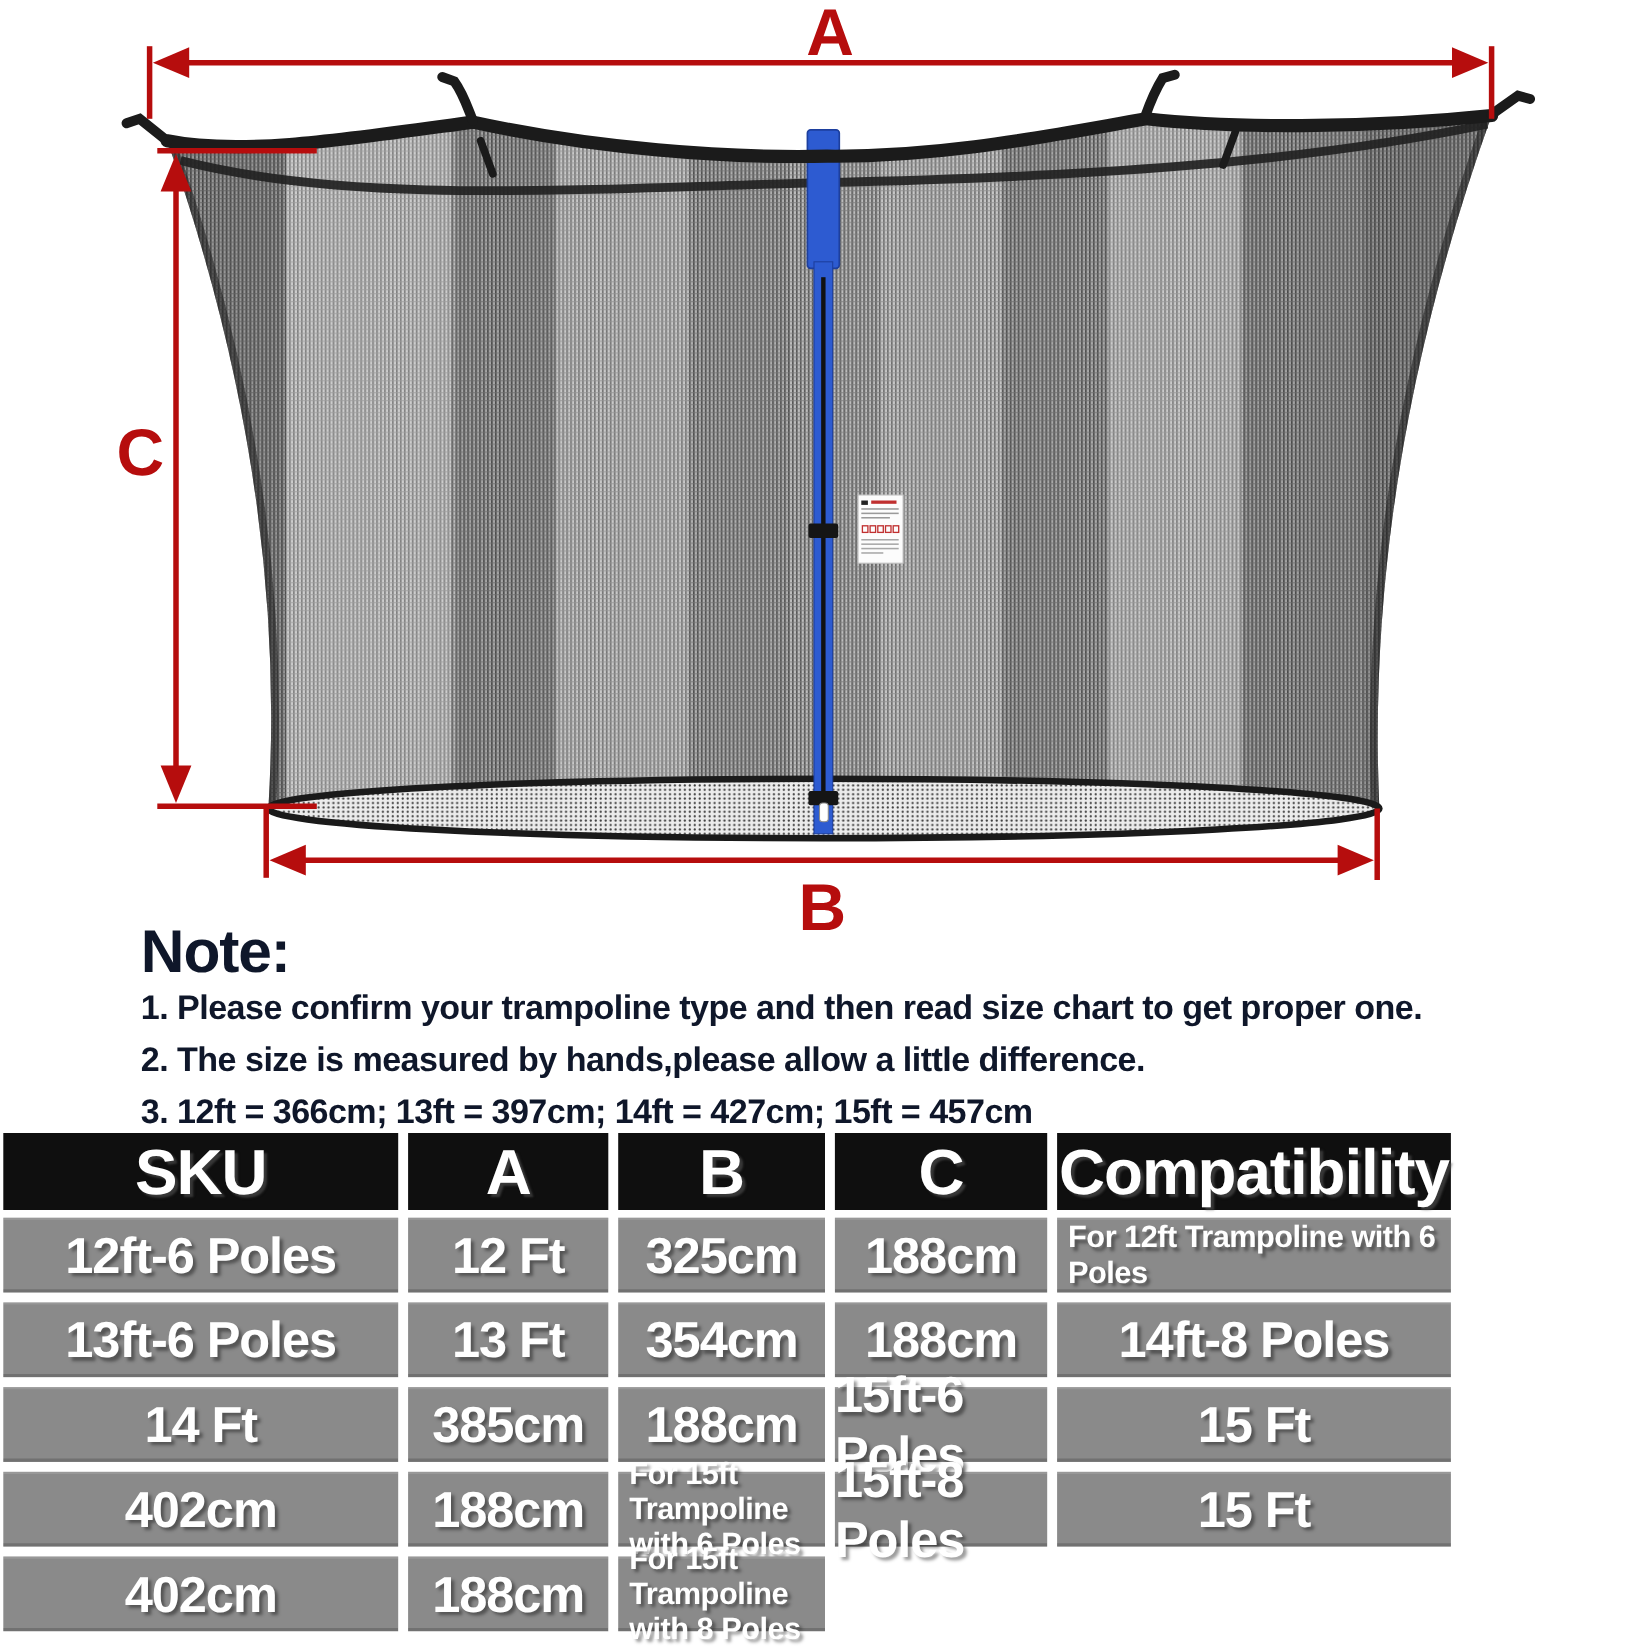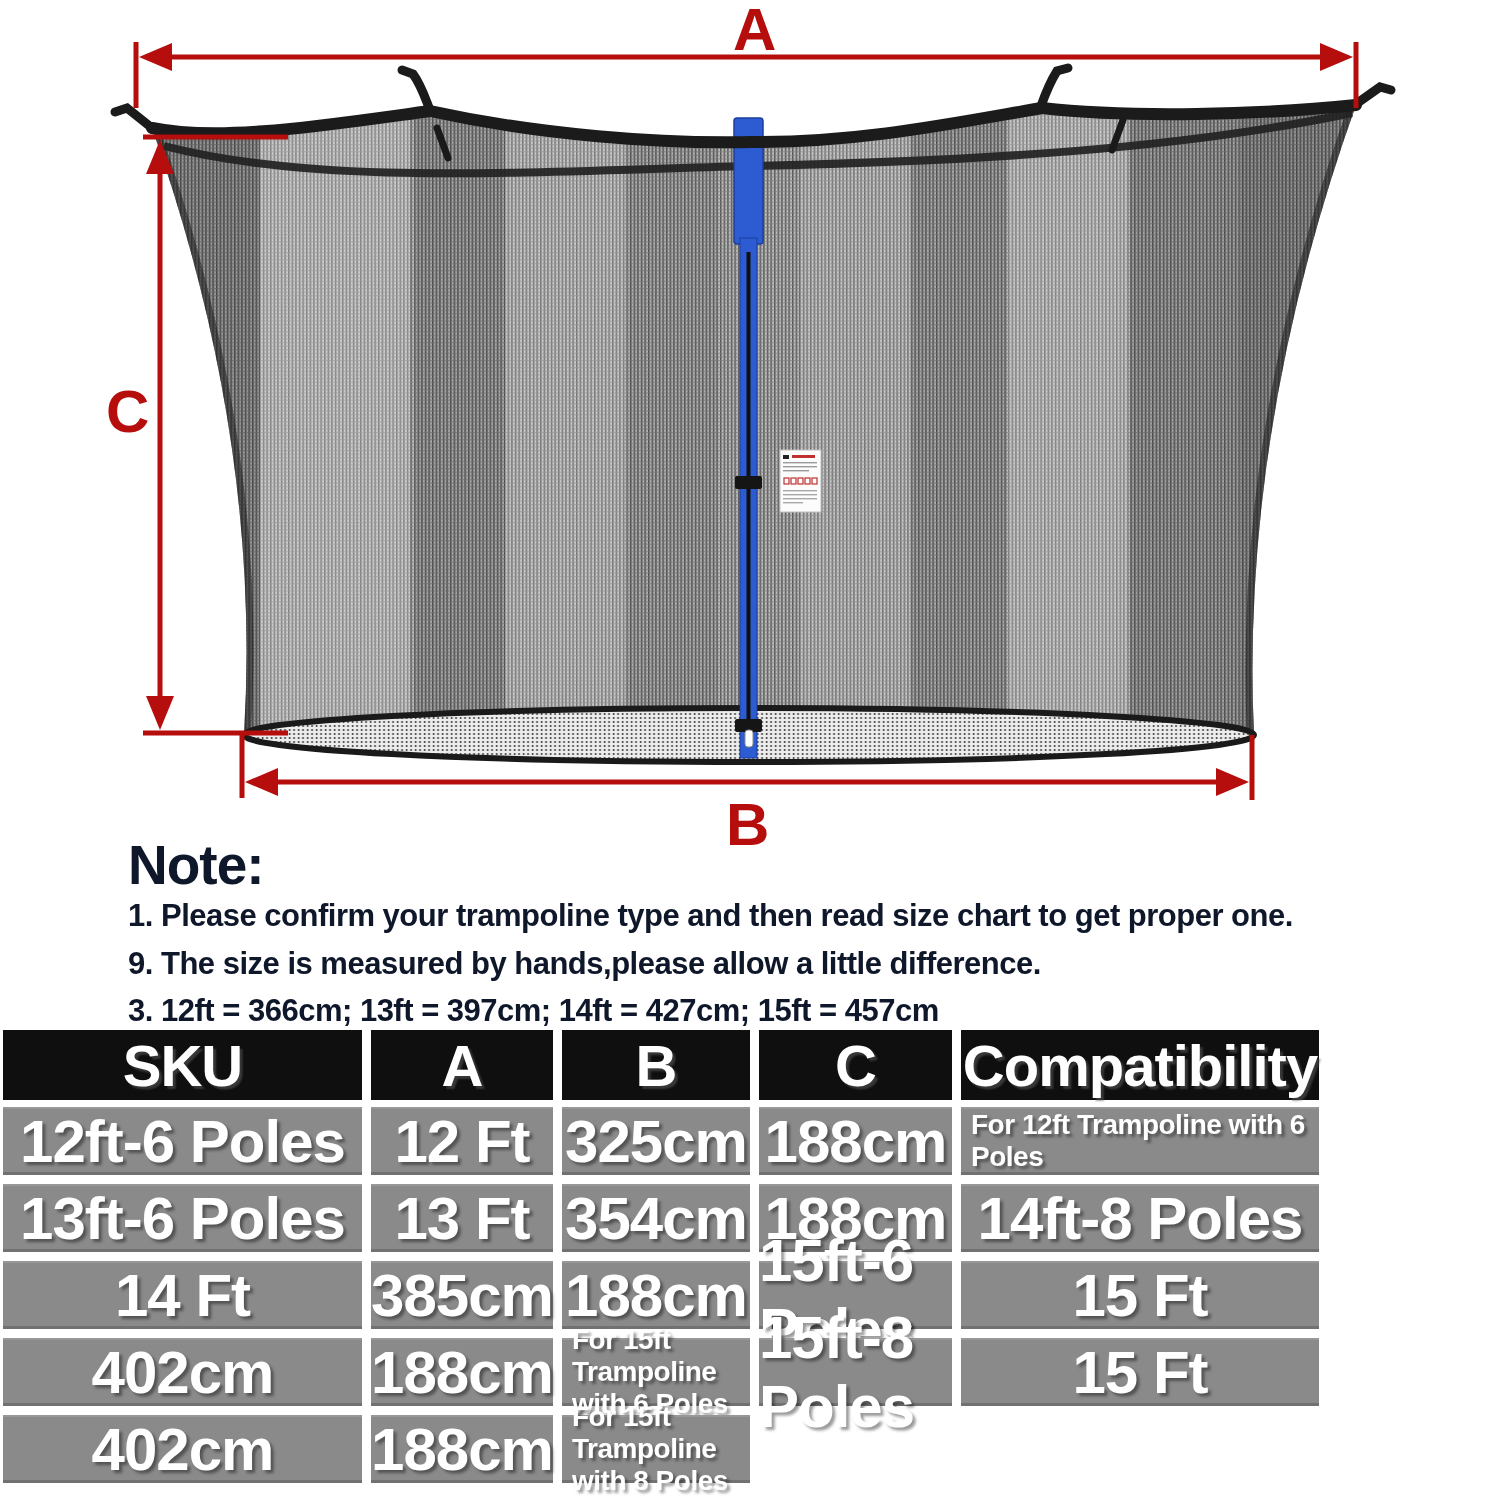--- a/index.html
+++ b/index.html
@@ -28,21 +28,21 @@
     grid-auto-rows:68px;
     column-gap:9px;row-gap:9px;
   }
   #size-chart .hcell{
     height:70px;background:#0f0f0f;color:#fff;display:flex;align-items:center;justify-content:center;
     font-weight:bold;font-size:58px;letter-spacing:-1px;
     text-shadow:3px 3px 2px rgba(90,90,90,0.55);
   }
   #size-chart .cell{
     background:#8a8a8a;color:#fff;display:flex;align-items:center;justify-content:center;
-    font-weight:bold;font-size:60px;letter-spacing:-1px;
+    font-weight:bold;font-size:46px;letter-spacing:-1px;
     text-shadow:3px 3px 3px rgba(0,0,0,0.4);
     box-shadow:inset 0 2px 0 rgba(255,255,255,0.12), inset 0 -3px 0 rgba(0,0,0,0.18);
   }
   #size-chart .cell.compat{font-size:28px;justify-content:flex-start;padding-left:10px;letter-spacing:-0.5px;}
 </style>
 </head>
 <body>
 
 <div id="stage">
 
@@ -149,21 +149,21 @@
       <line x1="242" y1="731" x2="242" y2="798" stroke-width="5"></line>
       <line x1="1252" y1="735" x2="1252" y2="800" stroke-width="5"></line>
       <line x1="268" y1="782" x2="1226" y2="782" stroke-width="5"></line>
       <polygon points="245,782 278,768 278,796" stroke="none"></polygon>
       <polygon points="1249,782 1216,768 1216,796" stroke="none"></polygon>
     </g>
   </svg>
 
   <div class="note-title">Note:</div>
   <div class="note-item" id="note-item-0">1. Please confirm your trampoline type and then read size chart to get proper one.</div>
-  <div class="note-item" id="note-item-1">9. The size is measured by hands,please allow a little difference.</div>
+  <div class="note-item" id="note-item-1">2. The size is measured by hands,please allow a little difference.</div>
   <div class="note-item" id="note-item-2">3. 12ft = 366cm; 13ft = 397cm; 14ft = 427cm; 15ft = 457cm</div>
 
   <div id="size-chart">
     <div class="hcell">SKU</div>
     <div class="hcell">A</div>
     <div class="hcell">B</div>
     <div class="hcell">C</div>
     <div class="hcell">Compatibility</div>
 
     <div class="cell">12ft-6 Poles</div>

